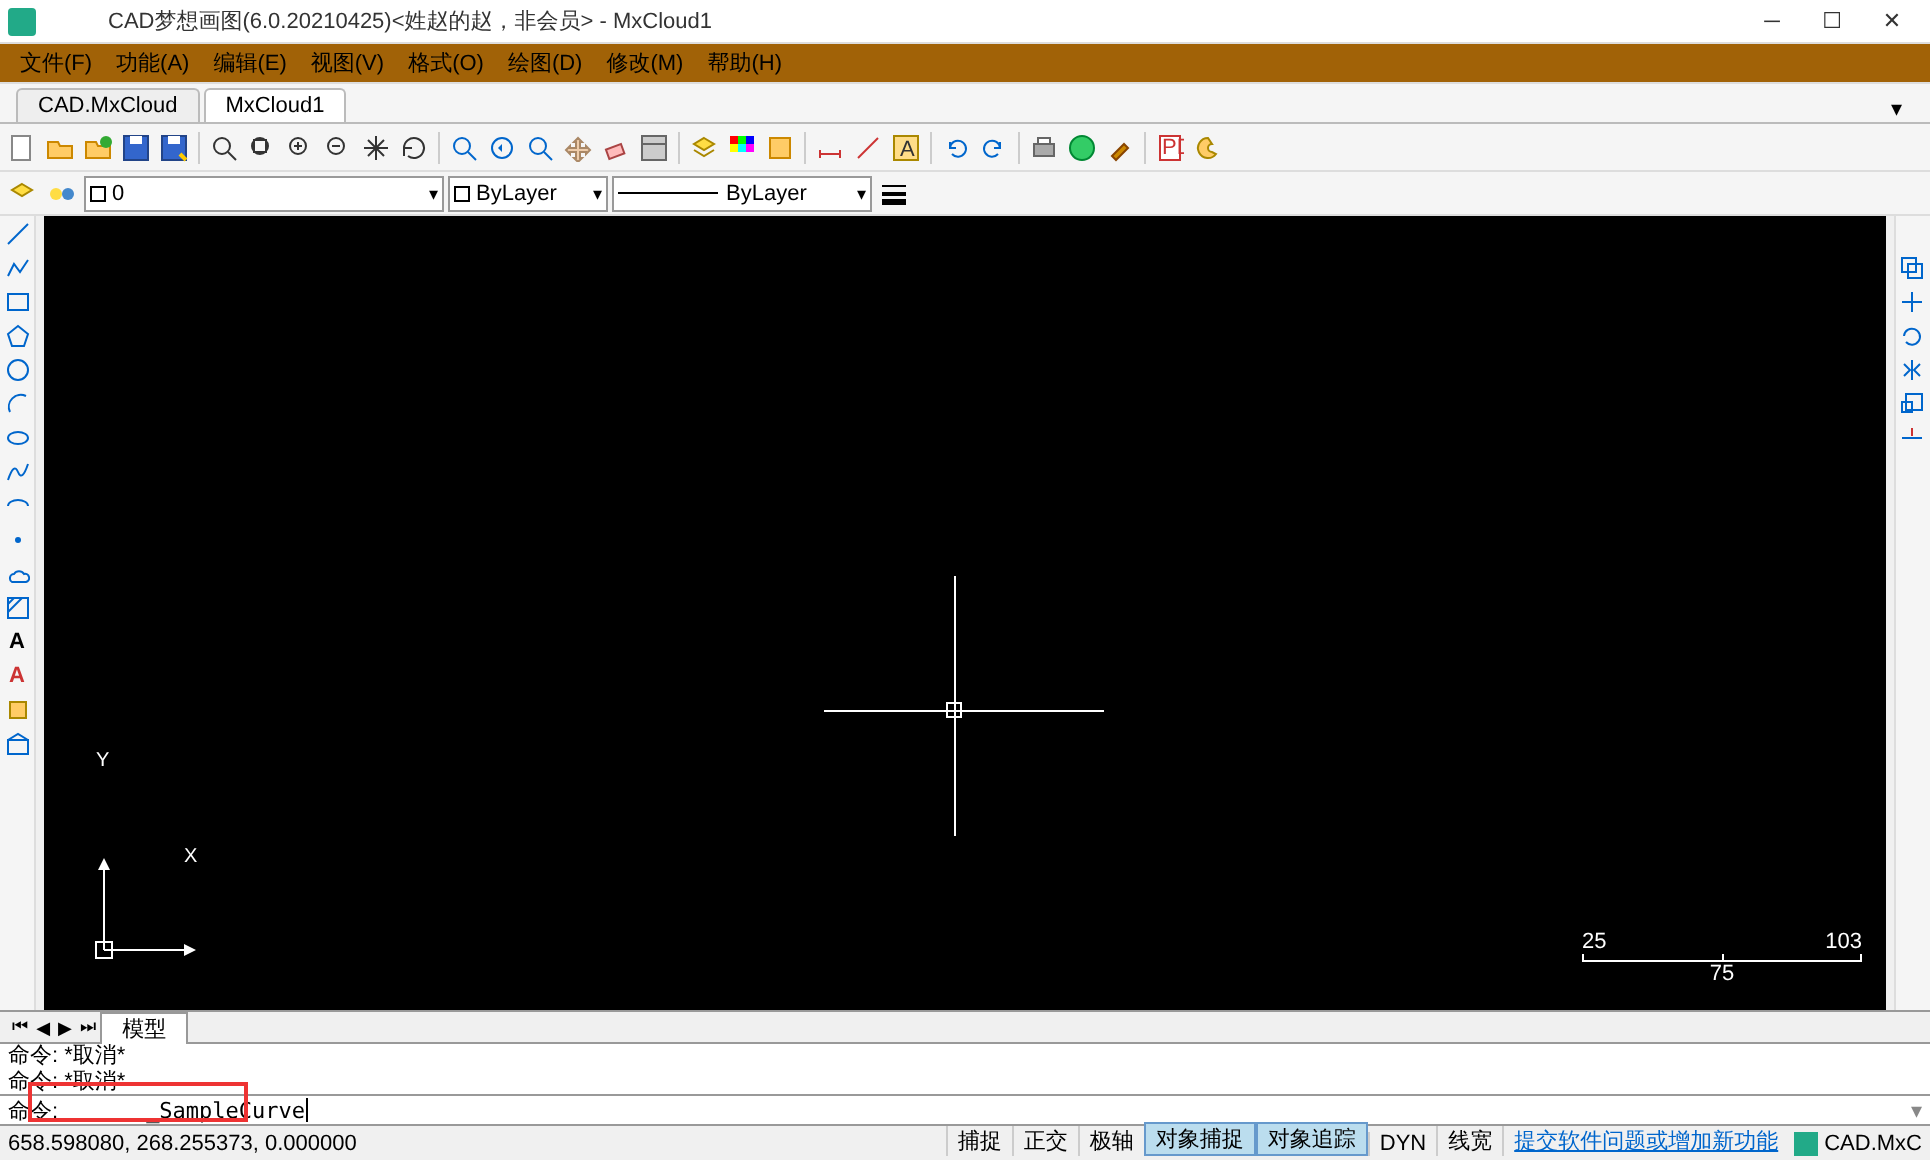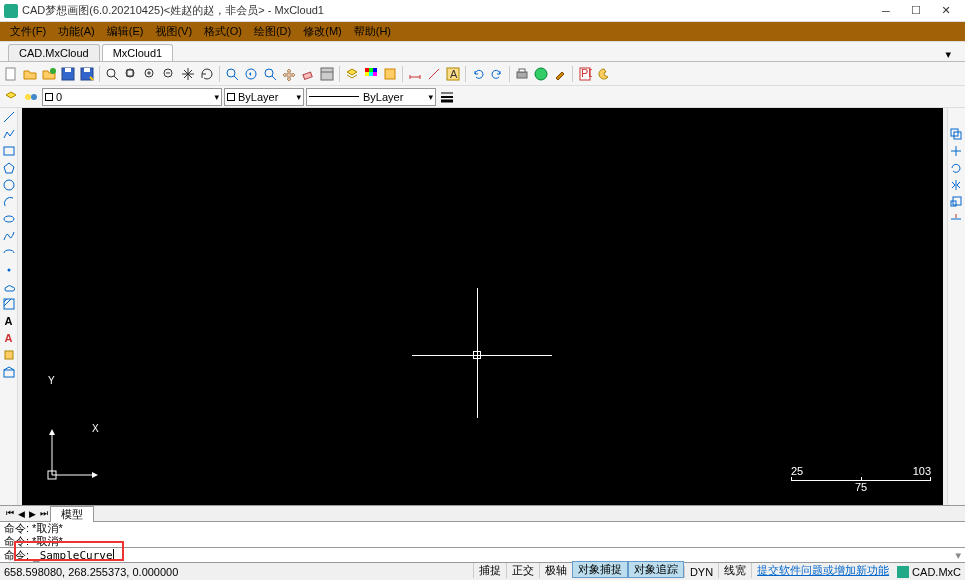--- a/index.html
+++ b/index.html
@@ -1,21 +1,21 @@
 <!DOCTYPE html>
 <html><head>
 <meta charset="utf-8">
 <style>
 * { margin: 0; padding: 0; box-sizing: border-box; font-family: "Microsoft YaHei", "SimSun", Arial, sans-serif; font-size: 11px; }
 body { width: 965px; height: 580px; background: #f0f0f0; overflow: hidden; position: relative; }
 
 
 .title-bar { height: 22px; background: #fff; display: flex; align-items: center; padding: 0 4px; border-bottom: 1px solid #ddd; }
 .title-bar .app-icon { width: 14px; height: 14px; background: #2a8; border-radius: 2px; margin-right: 4px; }
-.title-bar .title { flex: 1; color: #333; }
+.title-bar .title { flex: 1; color: #333; margin-left: 32px; }
 .title-bar .win-btn { width: 30px; height: 20px; display: flex; align-items: center; justify-content: center; color: #333; cursor: default; }
 
 
 .menu-bar { height: 20px; background: #a16207; display: flex; align-items: center; padding: 0 4px; border-bottom: 1px solid #ddd; }
 .menu-bar .menu-item { padding: 2px 6px; color: #000; cursor: default; }
 
 
 .doc-tabs { height: 20px; background: #f5f5f5; display: flex; align-items: flex-end; padding: 0 8px; border-bottom: 1px solid #bbb; }
 .doc-tab { padding: 2px 10px; background: #eee; border: 1px solid #bbb; border-bottom: none; margin-right: 2px; border-radius: 3px 3px 0 0; cursor: default; }
 .doc-tab.active { background: #fff; }
@@ -60,21 +60,21 @@
 
 
 .model-strip { height: 16px; background: #f0f0f0; border-top: 1px solid #999; display: flex; align-items: center; padding: 0 4px; }
 .model-strip .nav { padding: 0 2px; font-size: 9px; cursor: default; }
 .model-tab { padding: 0 10px; background: #fff; border: 1px solid #999; border-bottom: none; font-size: 11px; }
 
 
 .cmd-history { height: 26px; background: #fff; border-top: 1px solid #999; padding: 0 4px; overflow: hidden; line-height: 13px; font-size: 11px; font-family: SimSun, monospace; }
 .cmd-line-wrap { height: 15px; background: #fff; border-top: 1px solid #999; display: flex; align-items: center; padding: 0 4px; font-family: SimSun, monospace; }
 .cmd-label { margin-right: 4px; }
-.cmd-input-area { flex: 1; display:flex; align-items:flex-start;}
+.cmd-input-area { flex: 1; display:flex; align-items:flex-start;margin-left:40px;}
 .cmd-input { border: none; outline: none; font-family: SimSun, monospace; font-size: 11px; width: 80px; }
 .cmd-box-highlight { position: absolute; left: 14px; bottom: 19px; width: 110px; height: 20px; border: 2px solid #e33; pointer-events: none; }
 
 
 .status-bar { height: 16px; background: #f0f0f0; border-top: 1px solid #999; display: flex; align-items: flex-end; padding: 0 4px; font-size: 11px; }
 .status-bar .coords { flex: 0 0 auto; color: #000; }
 .status-bar .spacer { flex: 1; }
 .status-bar .sb-btn { padding: 0 5px; border-left: 1px solid #ccc; cursor: default; }
 .status-bar .sb-btn.active { background: #bde; border: 1px solid #69c; margin-top: 42px; }
 .status-bar .link { color: #06c; text-decoration: underline; }

